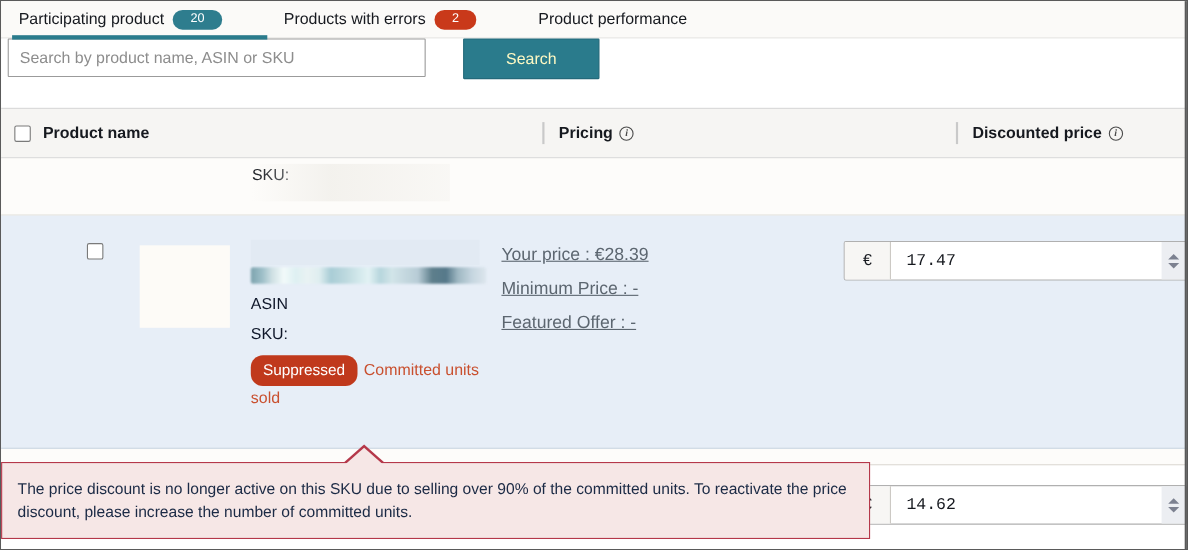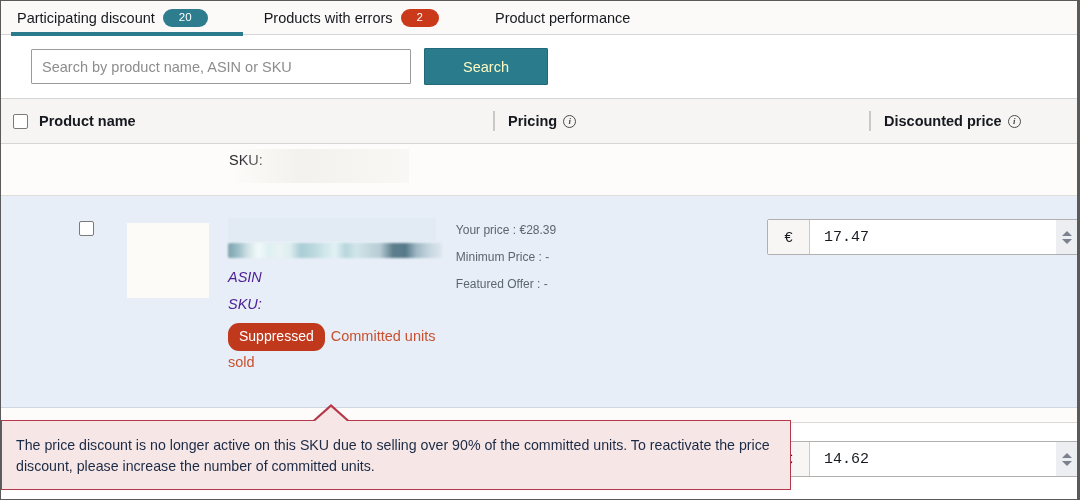--- a/index.html
+++ b/index.html
@@ -70,23 +70,22 @@
     height: 1px;
     background: #d5d5d5;
     width: 100%;
   }
 
   
   .searchbar {
     height: 64px;
     background: #ffffff;
     display: flex;
-    align-items: center;
-    padding-left: 30px;
-    gap: 13px;
+    padding-left: 6px;
+    gap: 34px;
     border-bottom: 1px solid #d5d5d5;
   }
   .search-input {
     width: 380px;
     height: 35px;
     border: 1px solid #9b9b9b;
     background: #ffffff;
     font-size: 14.5px;
     color: #16191f;
     padding: 0 10px;
@@ -219,23 +218,22 @@
       #dfeef0 29%, #a9cdd6 34%, #bcd8de 40%,
       #cfe6ea 45%, #e2f2f4 50%, #b7d6dd 55%,
       #d2e5e9 60%, #c3d7de 66%, #b8ccd6 71%,
       #5e7f8c 77%, #56798a 83%, #9fb8c3 88%,
       #c6d6e0 94%, #dde6ee 100%);
     filter: blur(1.1px);
     border-radius: 2px;
   }
   .asin-label, .sku-label {
     font-size: 14.5px;
-    color: #4c1d95;
+    color: #0f172a;
     margin-bottom: 11px;
-    font-style: italic;
   }
   .status-wrap {
     font-size: 14.5px;
     color: #c9502f;
     line-height: 23px;
   }
   .pill {
     display: inline-block;
     background: #c0391c;
     color: #ffffff;
@@ -244,22 +242,23 @@
     font-size: 14px;
     margin-right: 6px;
     vertical-align: middle;
     cursor: pointer;
   }
 
   .cell-pricing {
     width: 320px;
     padding-top: 27px;
     padding-left: 13px;
-    font-size: 12px;
+    font-size: 16px;
     color: #5c6670;
+    text-decoration: underline;
   }
   .cell-pricing div { margin-bottom: 13px; }
 
   .cell-disc {
     flex: 1;
     padding-top: 23px;
     padding-left: 13px;
   }
 
   .num-field {
@@ -367,21 +366,21 @@
   }
 </style>
 </head>
 <body>
 
 <div id="app">
 
   <div class="tabbar">
 
     <div class="tab">
-      <span>Participating discount</span>
+      <span>Participating product</span>
       <span class="badge teal">20</span>
     </div>
 
     <div class="tab inactive">
       <span>Products with errors</span>
       <span class="badge red">2</span>
     </div>
 
     <div class="tab inactive">
       <span>Product performance</span>

